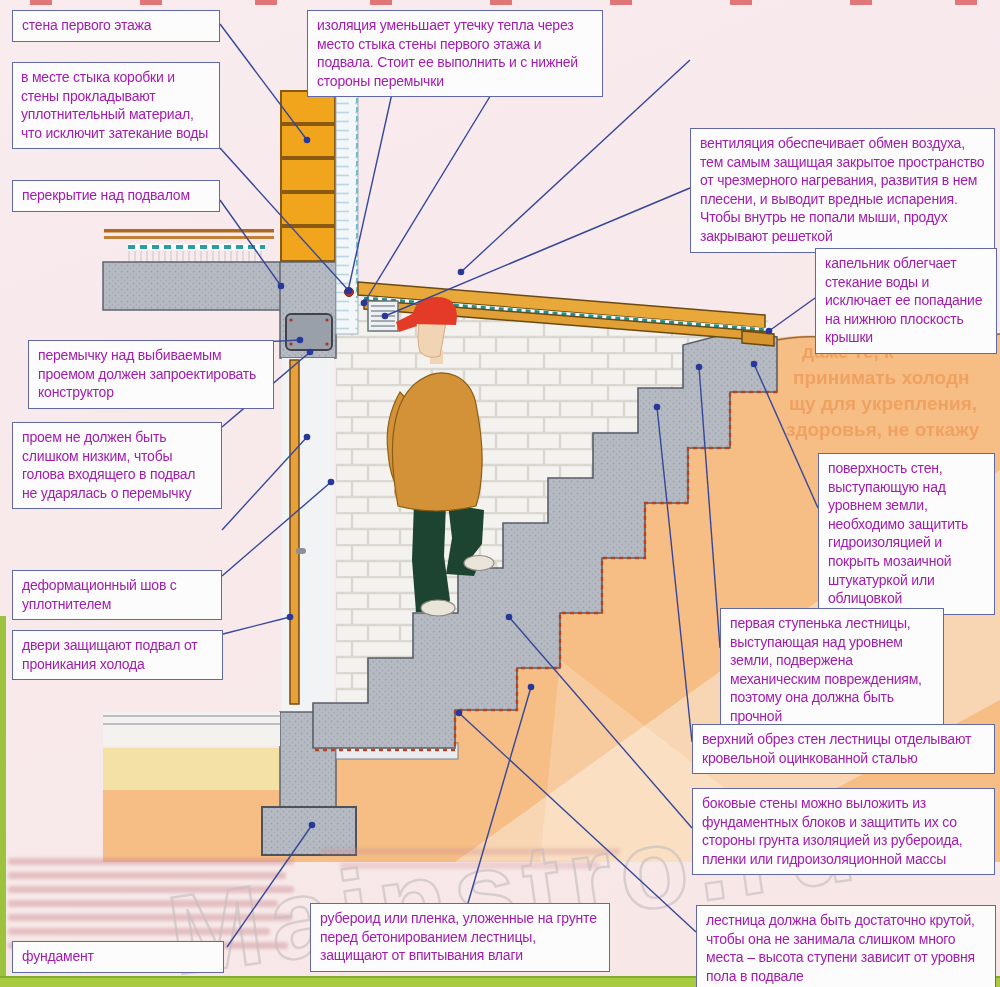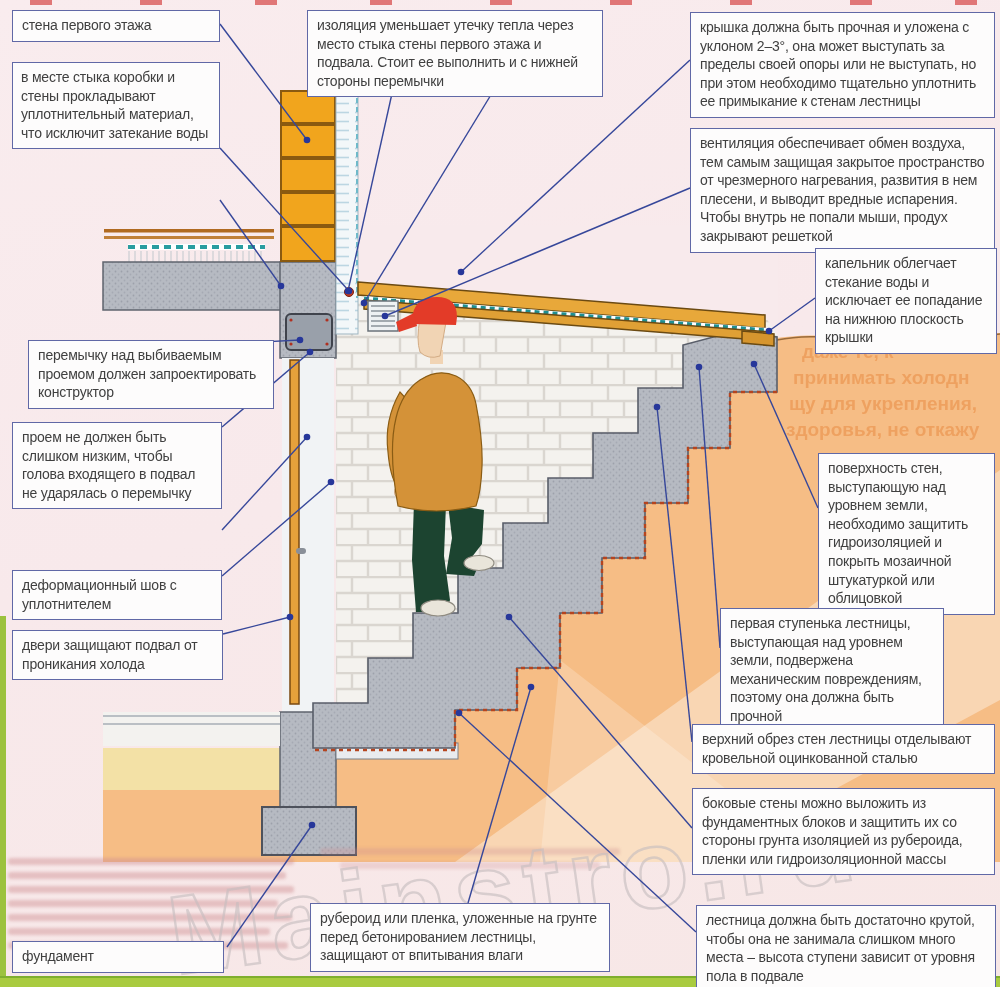--- a/index.html
+++ b/index.html
@@ -1,21 +1,21 @@
 <!DOCTYPE html>
 <html><head>
 <meta charset="utf-8">
 <style>
   html,body{margin:0;padding:0;}
   #stage{position:relative;width:1000px;height:987px;overflow:hidden;
          background:linear-gradient(160deg,#f9ecee 0%,#f8e9eb 45%,#f7e7e6 100%);
          font-family:"Liberation Sans",sans-serif;}
   #diagram-svg{position:absolute;left:0;top:0;z-index:1;}
   .co{position:absolute;z-index:3;background:#fdfcfc;border:1.6px solid #6068a6;
-      padding:5px 9px 6px 9px;font-size:14px;line-height:1.33;color:#404040;
+      padding:5px 9px 6px 9px;font-size:14px;line-height:1.33;color:#a21caf;
       letter-spacing:-0.2px;box-sizing:border-box;}
 </style>
 </head>
 <body>
 
 <div id="stage">
 
 <svg id="diagram-svg" width="1000" height="987" viewBox="0 0 1000 987">
   <defs>
     <pattern id="bricks" width="64" height="32" patternUnits="userSpaceOnUse">
@@ -196,30 +196,30 @@
         <rect x="850" y="0" width="22" height="5"></rect>
     <rect x="955" y="0" width="22" height="5"></rect>
   </g>
   <rect x="0" y="616" width="6" height="371" fill="#9cc23e"></rect>
   <rect x="0" y="976" width="1000" height="2" fill="#7fae2e"></rect>
   <rect x="0" y="978" width="1000" height="9" fill="#a9cb3f"></rect>
 </svg>
 
 <div class="co" style="left:12px;top:10px;width:208px;"><span>стена первого этажа</span></div>
 <div class="co" style="left:12px;top:62px;width:208px;padding-left:8px;"><span>в месте стыка коробки и стены прокладывают уплотнительный материал, что исключит затекание воды</span></div>
+<div class="co" style="left:12px;top:180px;width:208px;"><span>перекрытие над подвалом</span></div>
 <div class="co" style="left:28px;top:340px;width:246px;"><span>перемычку над выбиваемым проемом должен запроектировать конструктор</span></div>
 <div class="co" style="left:12px;top:422px;width:210px;"><span>проем не должен быть слишком низким, чтобы голова входящего в подвал не ударялась о перемычку</span></div>
 <div class="co" style="left:12px;top:570px;width:210px;"><span>деформационный шов с уплотнителем</span></div>
 <div class="co" style="left:12px;top:630px;width:211px;"><span>двери защищают подвал от проникания холода</span></div>
 <div class="co" style="left:12px;top:941px;width:212px;"><span>фундамент</span></div>
 
 <div class="co" style="left:307px;top:10px;width:296px;"><span>изоляция уменьшает утечку тепла через место стыка стены первого этажа и подвала. Стоит ее выполнить и с нижней стороны перемычки</span></div>
 <div class="co" style="left:310px;top:903px;width:300px;"><span>рубероид или пленка, уложенные на грунте перед бетонированием лестницы, защищают от впитывания влаги</span></div>
 
-<div class="co" style="left:690px;top:12px;width:305px;"><span>крышка должна быть прочная и уложена с уклоном 2–3°, она может выступать за пределы своей опоры или не выступать, но при этом необходимо тщательно уплотнить ее примыкание к стенам лестницы</span></div>
 <div class="co" style="left:690px;top:128px;width:305px;"><span>вентиляция обеспечивает обмен воздуха, тем самым защищая закрытое пространство от чрезмерного нагревания, развития в нем плесени, и выводит вредные испарения. Чтобы внутрь не попали мыши, продух закрывают решеткой</span></div>
 <div class="co" style="left:815px;top:248px;width:182px;"><span>капельник облегчает стекание воды и исключает ее попадание на нижнюю плоскость крышки</span></div>
 <div class="co" style="left:818px;top:453px;width:177px;"><span>поверхность стен, выступающую над уровнем земли, необходимо защитить гидроизоляцией и покрыть мозаичной штукатуркой или облицовкой</span></div>
 <div class="co" style="left:720px;top:608px;width:224px;"><span>первая ступенька лестницы, выступающая над уровнем земли, подвержена механическим повреждениям, поэтому она должна быть прочной</span></div>
 <div class="co" style="left:692px;top:724px;width:303px;"><span>верхний обрез стен лестницы отделывают кровельной оцинкованной сталью</span></div>
 <div class="co" style="left:692px;top:788px;width:303px;"><span>боковые стены можно выложить из фундаментных блоков и защитить их со стороны грунта изоляцией из рубероида, пленки или гидроизоляционной массы</span></div>
 <div class="co" style="left:696px;top:905px;width:300px;"><span>лестница должна быть достаточно крутой, чтобы она не занимала слишком много места – высота ступени зависит от уровня пола в подвале</span></div>
 
 </div>
 

